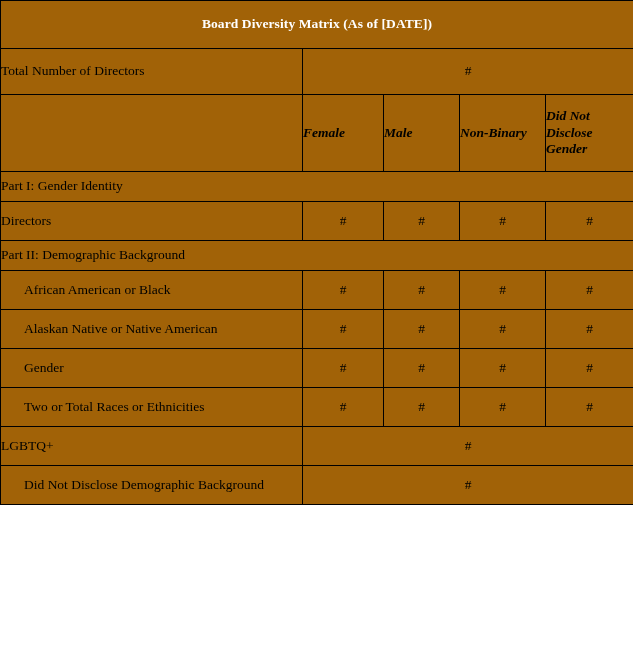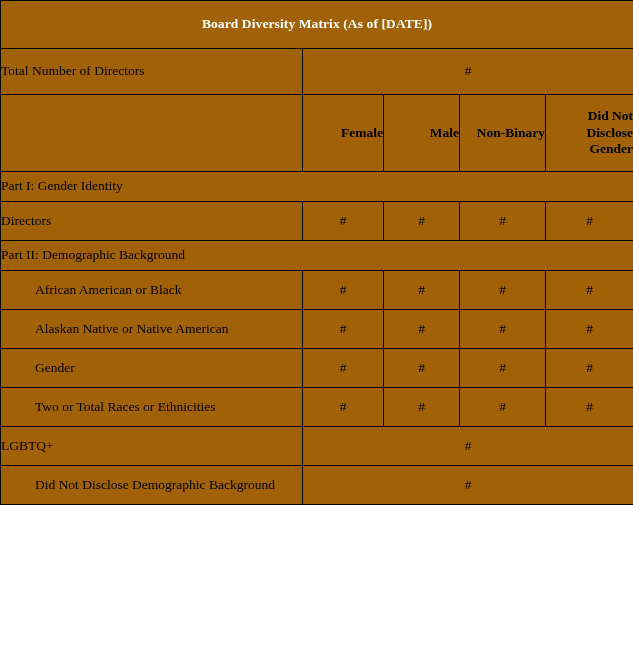--- a/index.html
+++ b/index.html
@@ -40,39 +40,40 @@
     height: 47px;
     letter-spacing: 0.1px;
   }
 
   
   .label-cell {
     padding: 6px 8px 6px 10px;
     height: 38px;
   }
   .label-cell.indented {
-    padding-left: 34px;
+    padding-left: 23px;
   }
 
   
   .num-cell {
     text-align: center;
     font-size: 12.5px;
     height: 38px;
   }
 
   
   .colhead {
     background: #D9D9D9;
     font-weight: bold;
-    text-align: right;
+    text-align: left;
     font-size: 13.5px;
     height: 76px;
     padding: 4px 3px;
     line-height: 1.22;
+    font-style: italic;
   }
   .colhead-blank {
     background: #D9D9D9;
     height: 76px;
   }
 
   
   .section-cell {
     background: #D9D9D9;
     font-weight: normal;

